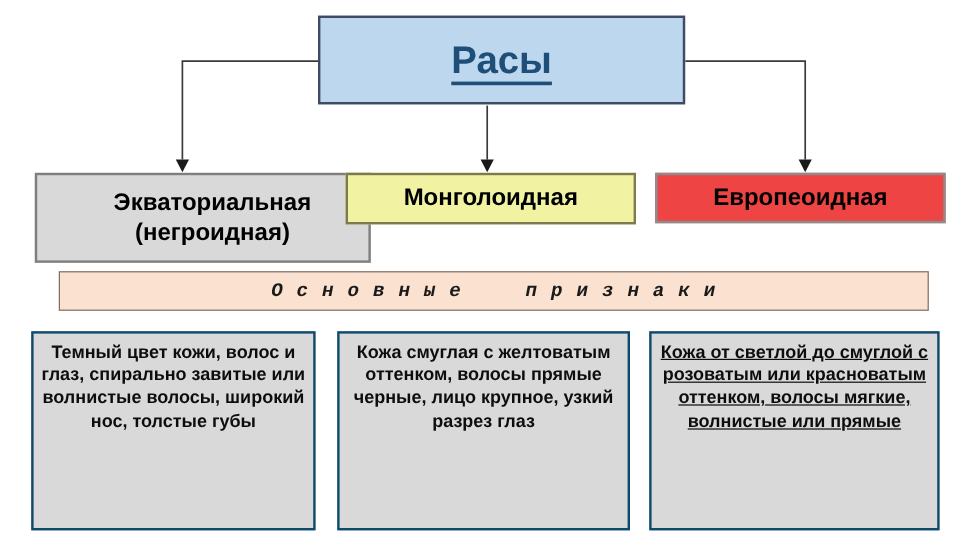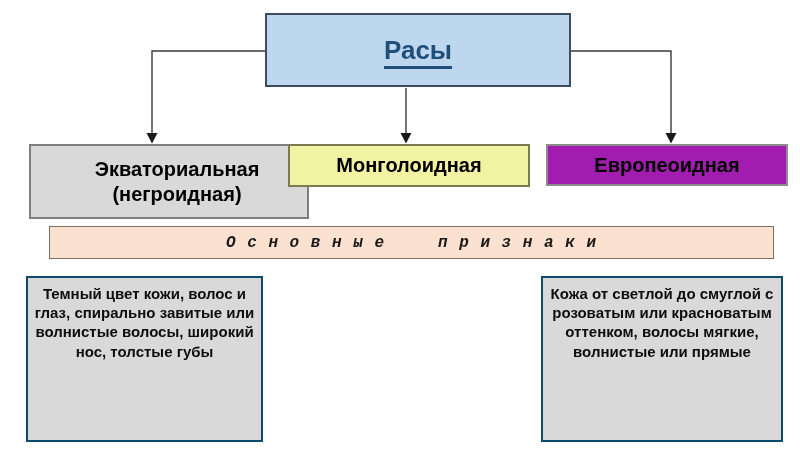--- a/index.html
+++ b/index.html
@@ -7,45 +7,45 @@
     position:relative;width:800px;height:450px;background:#ffffff;
     font-family:"Liberation Sans",sans-serif;overflow:hidden;
   }
   .connectors{position:absolute;left:0;top:0;width:800px;height:450px;z-index:1;}
   .box{position:absolute;box-sizing:border-box;display:flex;align-items:center;justify-content:center;text-align:center;z-index:2;}
   .root{
     left:265px;top:13px;width:306px;height:74px;
     background:#bdd7ee;border:2px solid #3f4a63;
   }
   .root span{
-    font-size:26px;font-weight:bold;color:#1f4e79;
+    font-size:32px;font-weight:bold;color:#1f4e79;
     text-decoration:underline;text-decoration-thickness:3px;text-underline-offset:7px;
   }
   .race{font-size:20px;font-weight:bold;color:#000;line-height:1.25;padding:2px 6px;}
   .race-1{left:29px;top:144px;width:280px;height:75px;background:#d9d9d9;border:2px solid #7f7f7f;padding-left:22px;}
   .race-2{left:288px;top:144px;width:242px;height:43px;background:#f1f3a3;border:2px solid #7c7a4e;}
-  .race-3{left:546px;top:144px;width:242px;height:42px;background:#a21caf;border:2px solid #8c8c8c;}
+  .race-3{left:546px;top:144px;width:242px;height:42px;background:#ef4444;border:2px solid #8c8c8c;}
   .banner{
     position:absolute;left:49px;top:226px;width:725px;height:33px;box-sizing:border-box;
     background:#fbe2d0;border:1.5px solid #7d6f63;z-index:2;
     display:flex;align-items:center;justify-content:center;
   }
   .banner span{
     font-family:Liberation Mono, monospace;font-style:italic;font-weight:bold;
     font-size:16px;color:#1a1a1a;white-space:pre-wrap;letter-spacing:1px;
   }
   .desc{
     position:absolute;top:276px;height:166px;box-sizing:border-box;z-index:2;
     background:#d9d9d9;border:2px solid #0c4a6e;
     font-size:15px;font-weight:bold;color:#0d0d0d;line-height:1.28;
     text-align:center;padding:6px 6px 0 6px;
   }
   .desc-1{left:26px;width:237px;}
   .desc-2{left:281px;width:244px;}
-  .desc-3{left:541px;width:242px;}
+  .desc-3{left:541px;width:242px;text-decoration:underline;}
 </style>
 </head>
 <body>
 
 <div class="slide">
 
   <svg class="connectors" viewBox="0 0 800 450" xmlns="http://www.w3.org/2000/svg">
     <g stroke="#3a3a3a" stroke-width="1.4" fill="none">
       <path d="M265,51 H152 V133"></path>
       <path d="M406,88 V133"></path>
@@ -73,16 +73,17 @@
   <div class="box race race-3">
     <span>Европеоидная</span>
   </div>
 
   <div class="banner">
     <span>О с н о в н ы е     п р и з н а к и</span>
   </div>
 
   <div class="desc desc-1">Темный цвет кожи, волос и глаз, спирально завитые или волнистые волосы, широкий нос, толстые губы</div>
 
+  <div class="desc desc-2">Кожа смуглая с желтоватым оттенком, волосы прямые черные, лицо крупное, узкий разрез глаз</div>
 
   <div class="desc desc-3">Кожа от светлой до смуглой с розоватым или красноватым оттенком, волосы мягкие, волнистые или прямые</div>
 
 </div>
 
 </body></html>

